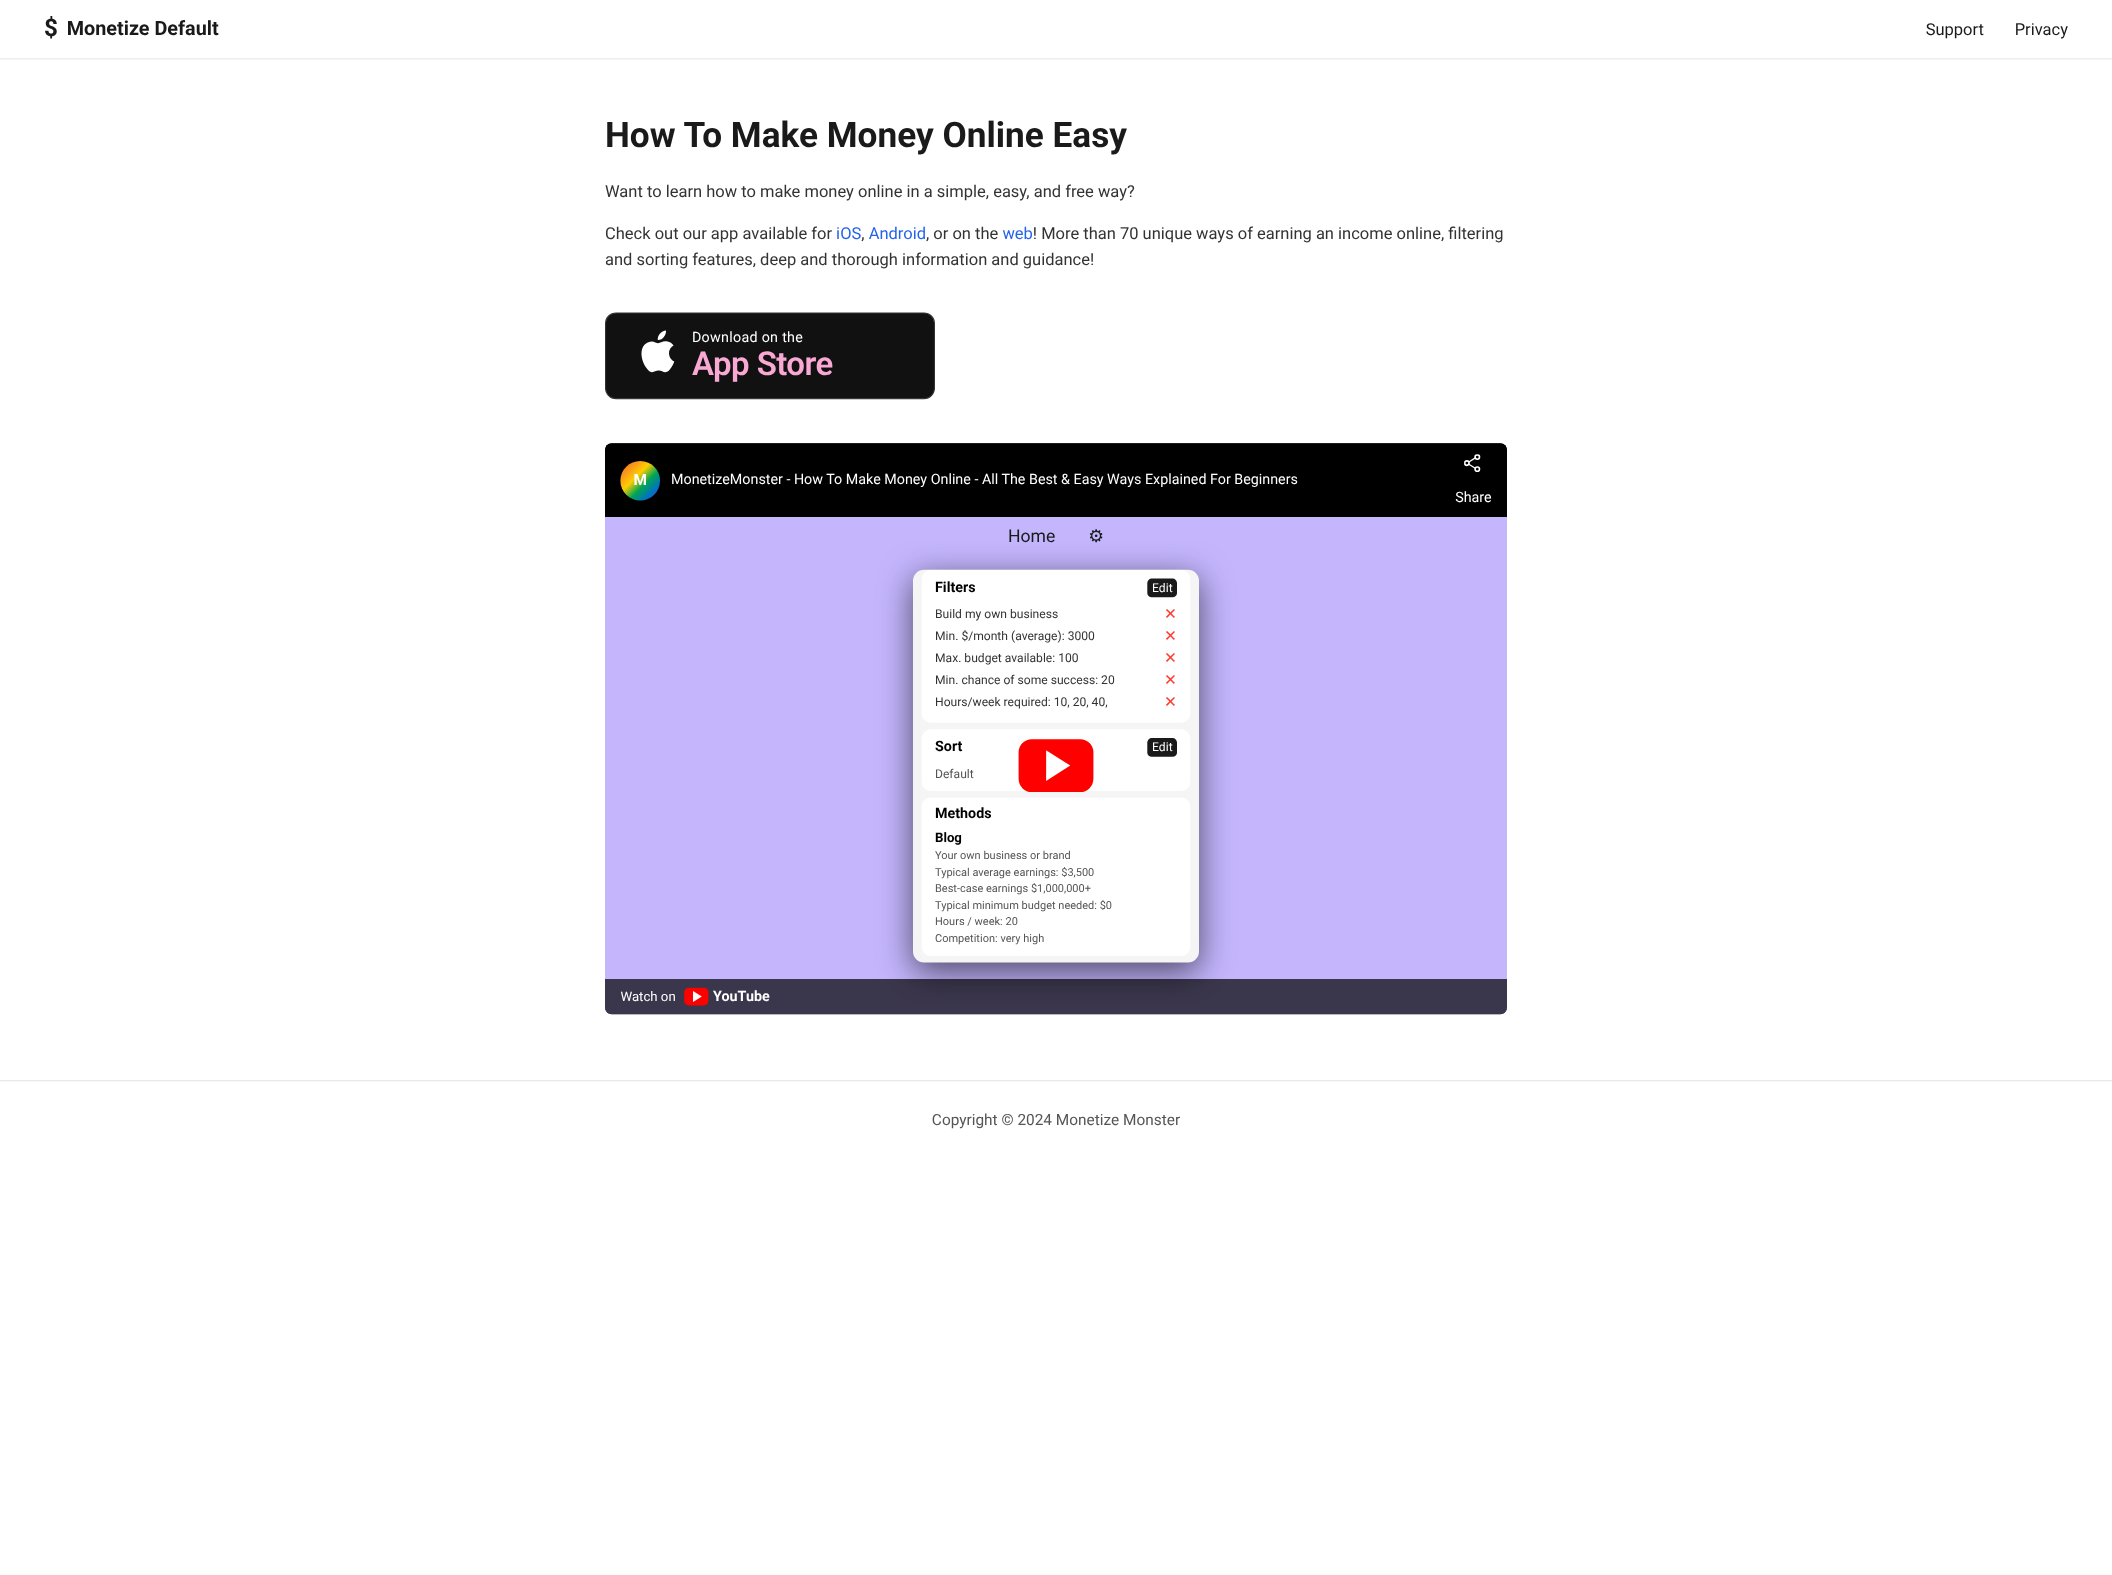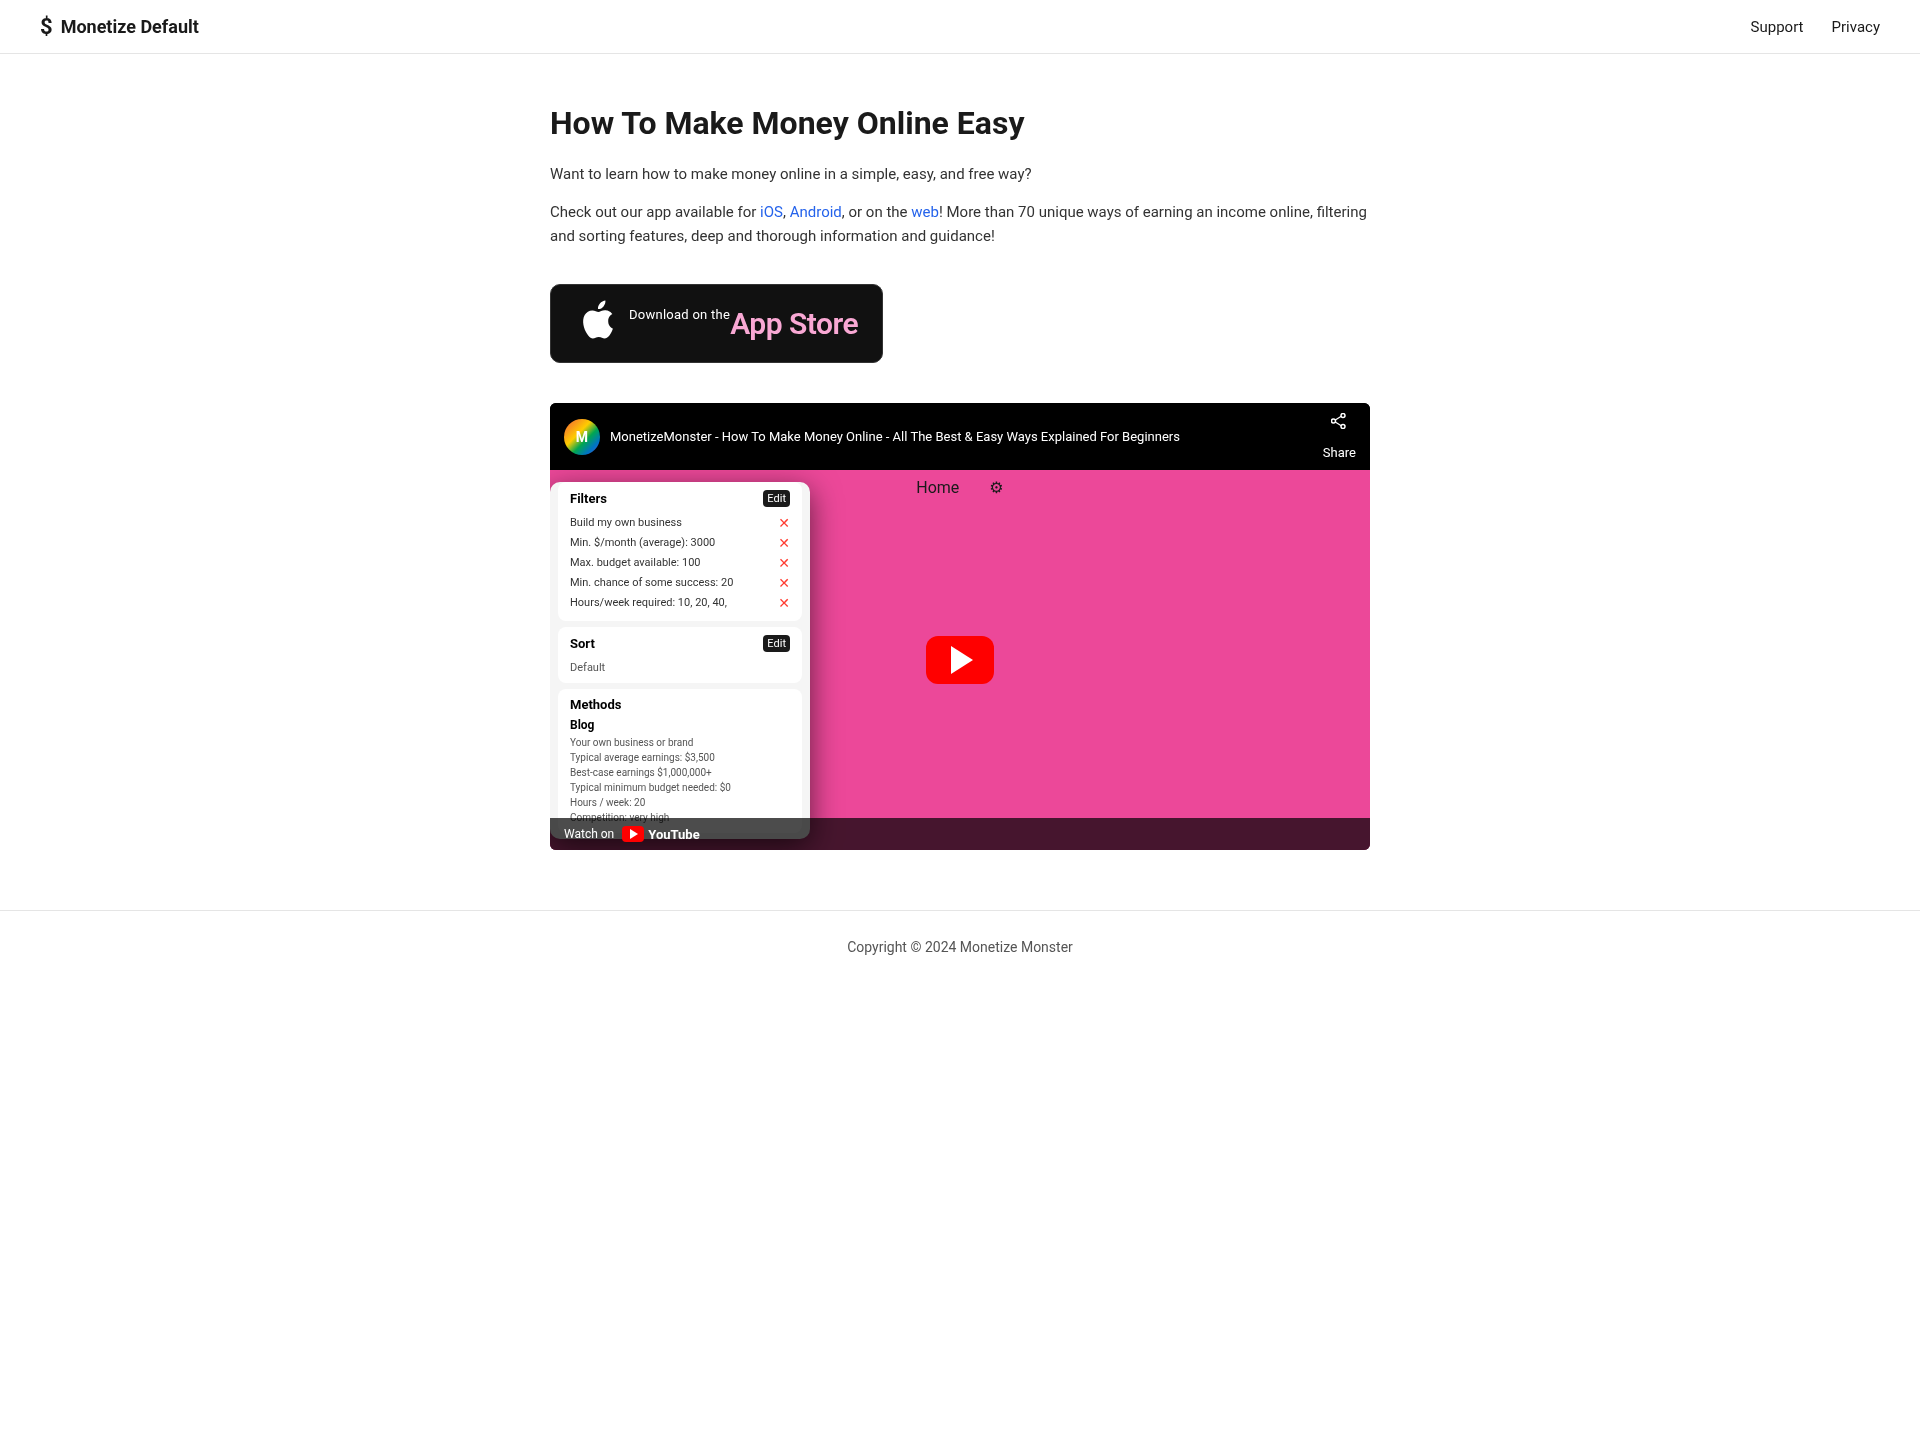--- a/index.html
+++ b/index.html
@@ -92,21 +92,21 @@
     }
 
     .badge-icon {
       color: #fff;
       font-size: 40px;
       line-height: 1;
     }
 
     .badge-text {
       display: flex;
-      flex-direction: row;
+      flex-direction: column;
     }
 
     .badge-small {
       font-size: 13px;
       color: #fff;
       font-weight: 400;
       letter-spacing: 0.02em;
     }
 
     .badge-large {
@@ -258,26 +258,26 @@
       background: linear-gradient(135deg, #ff6b35, #f7931e, #ffcd00, #00a651, #0072c6, #6b4fbb);
       display: flex;
       align-items: center;
       justify-content: center;
       font-size: 14px;
       color: #fff;
       font-weight: 700;
     }
 
     .video-content-area {
-      background: #ec4899;
-      height: 380px;
+      background: #c4b5fd;
+      height: 452px;
       position: relative;
       display: flex;
       align-items: center;
-      justify-content: flex-start;
+      justify-content: center;
     }
 
     .app-mock {
       background: #f5f5f5;
       border-radius: 10px;
       width: 260px;
       overflow: hidden;
       box-shadow: 0 8px 30px rgba(0,0,0,0.6);
     }
 

